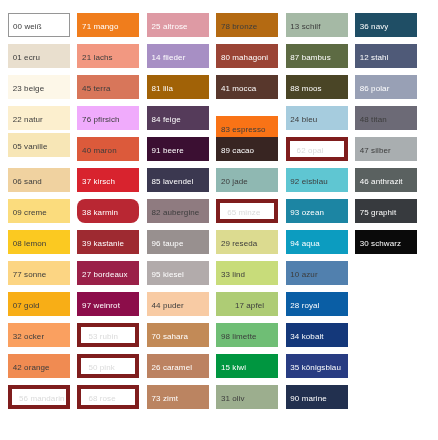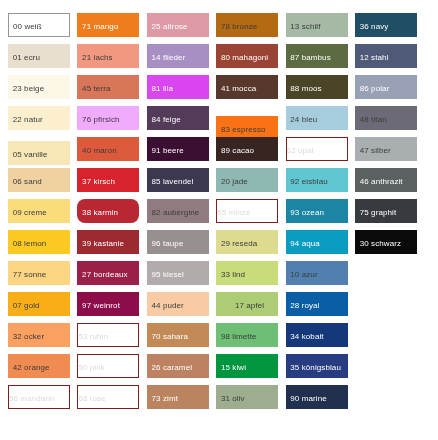--- a/index.html
+++ b/index.html
@@ -25,24 +25,24 @@
     letter-spacing:0.1px;
     white-space:nowrap;
     overflow:hidden;
     cursor:pointer;
     user-select:none;
   }
   .swatch.t-dark{color:#3c3c3c;}
   .swatch.t-light{color:#ffffff;}
   .swatch.disabled{
     background:#ffffff !important;
-    border:1px solid #7f1d1d;
+    border:4px solid #7f1d1d;
     color:#dadada;
     cursor:default;
-    padding-left:0;
+    padding-left:7px;
   }
   .swatch.white-bordered{
     border:1px solid #969696;
     padding-left:4px;
   }
 </style>
 </head>
 <body>
 
 <div id="palette">
@@ -81,21 +81,21 @@
     </div>
     <div class="swatch t-light" style="left: 347px; top: 31px; background: rgb(79, 90, 120);">
       <span>12 stahl</span>
     </div>
     <div class="swatch t-dark" style="left: 0px; top: 62px; background: rgb(253, 247, 232);">
       <span>23 beige</span>
     </div>
     <div class="swatch t-dark" style="left: 69.4px; top: 62px; background: rgb(216, 118, 90);">
       <span>45 terra</span>
     </div>
-    <div class="swatch t-light" style="left: 138.8px; top: 62px; background: #d946ef; text-align: center;">
+    <div class="swatch t-light" style="left: 138.8px; top: 62px; background: #a16207; text-align: center;">
       <span>81 lila</span>
     </div>
     <div class="swatch t-light" style="left: 208.2px; top: 62px; background: rgb(88, 55, 44);">
       <span>41 mocca</span>
     </div>
     <div class="swatch t-light" style="left: 277.6px; top: 62px; background: rgb(74, 69, 38);">
       <span>88 moos</span>
     </div>
     <div class="swatch t-light" style="left: 347px; top: 62px; background: rgb(152, 160, 181);">
       <span>86 polar</span>
@@ -111,21 +111,21 @@
     </div>
     <div class="swatch t-dark" style="left: 208.2px; top: 103px; background: #f97316; align-items: center;">
       <span>83 espresso</span>
     </div>
     <div class="swatch t-dark" style="left: 277.6px; top: 93px; background: rgb(166, 204, 222);">
       <span>24 bleu</span>
     </div>
     <div class="swatch t-dark" style="left: 347px; top: 93px; background: rgb(108, 106, 118);">
       <span>48 titan</span>
     </div>
-    <div class="swatch t-dark" style="left: 0px; top: 128px; background: rgb(247, 230, 182);">
+    <div class="swatch t-dark" style="left: 0px; top: 120px; background: rgb(247, 230, 182);">
       <span>05 vanille</span>
     </div>
     <div class="swatch t-dark" style="left: 69.4px; top: 124px; background: rgb(220, 90, 59);">
       <span>40 maron</span>
     </div>
     <div class="swatch t-light" style="left: 138.8px; top: 124px; background: rgb(59, 15, 50);">
       <span>91 beere</span>
     </div>
     <div class="swatch t-light" style="left: 208.2px; top: 124px; background: rgb(56, 37, 34);">
       <span>89 cacao</span>

